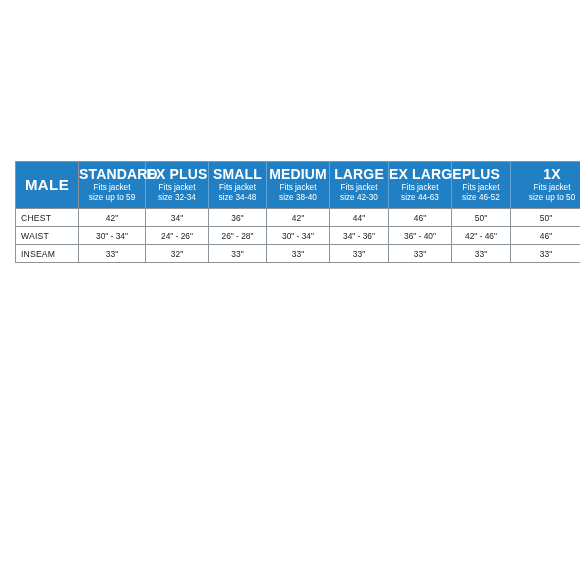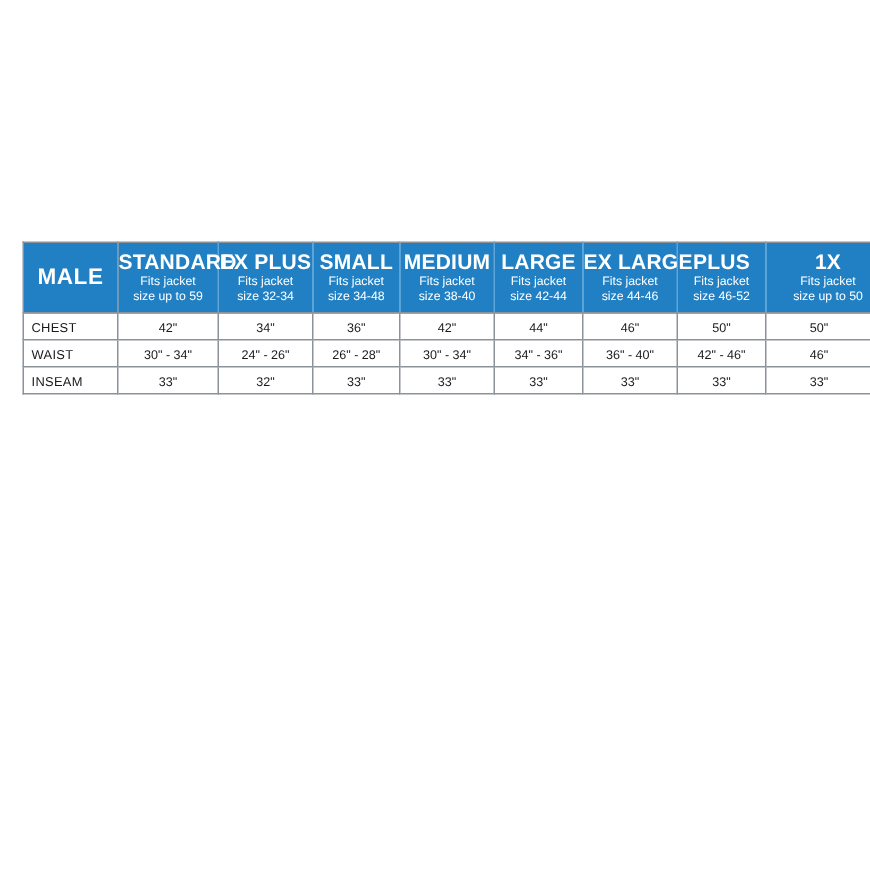--- a/index.html
+++ b/index.html
@@ -117,26 +117,26 @@
               <span class="hdr-sub">size 34-48</span>
             </th>
             <th class="hdr-divider" style="width: 62px;">
               <span class="hdr-name">MEDIUM</span>
               <span class="hdr-sub">Fits jacket</span>
               <span class="hdr-sub">size 38-40</span>
             </th>
             <th class="hdr-divider" style="width: 58px; margin-top: 11px;">
               <span class="hdr-name">LARGE</span>
               <span class="hdr-sub">Fits jacket</span>
-              <span class="hdr-sub">size 42-44</span>
+              <span class="hdr-sub">size 42-30</span>
             </th>
             <th class="hdr-divider" style="width: 62px;">
               <span class="hdr-name">EX LARGE</span>
               <span class="hdr-sub">Fits jacket</span>
-              <span class="hdr-sub">size 44-46</span>
+              <span class="hdr-sub">size 44-63</span>
             </th>
             <th class="hdr-divider" style="width: 58px;">
               <span class="hdr-name">PLUS</span>
               <span class="hdr-sub">Fits jacket</span>
               <span class="hdr-sub">size 46-52</span>
             </th>
             <th class="hdr-divider" style="width: 58px; padding-left: 12px;">
               <span class="hdr-name">1X</span>
               <span class="hdr-sub">Fits jacket</span>
               <span class="hdr-sub">size up to 50</span>

